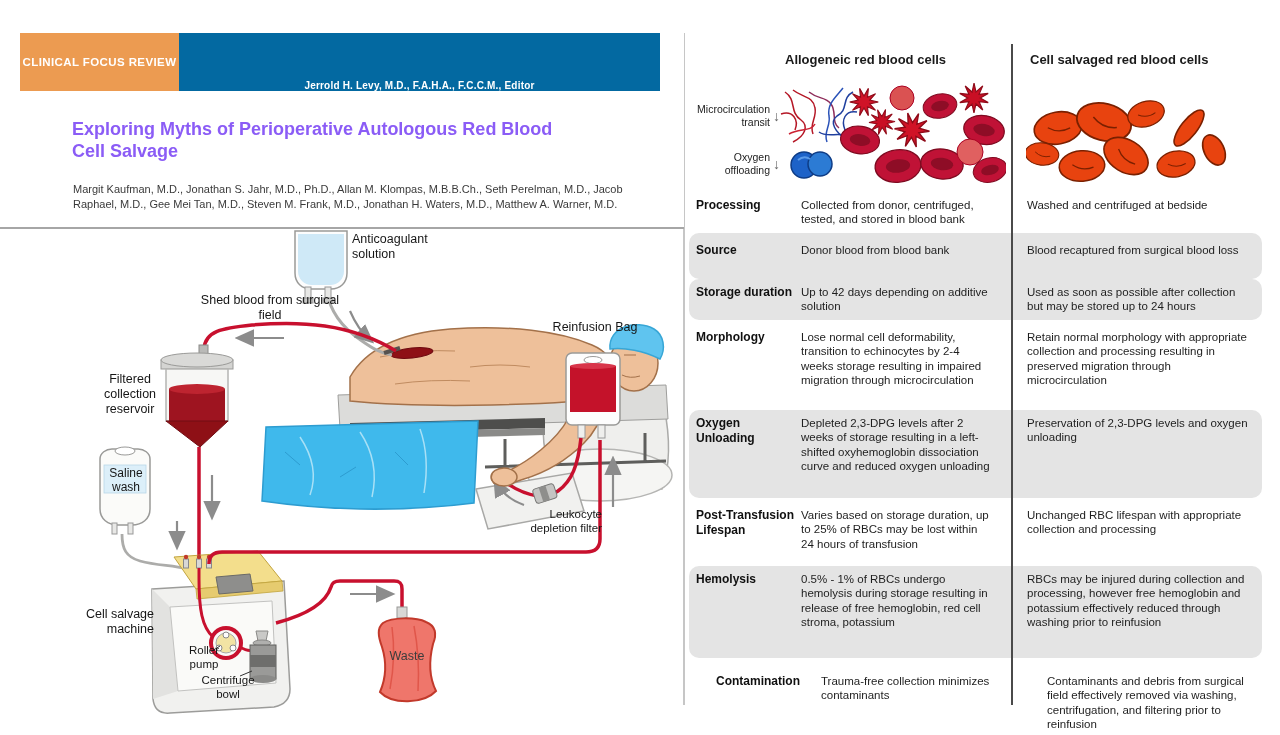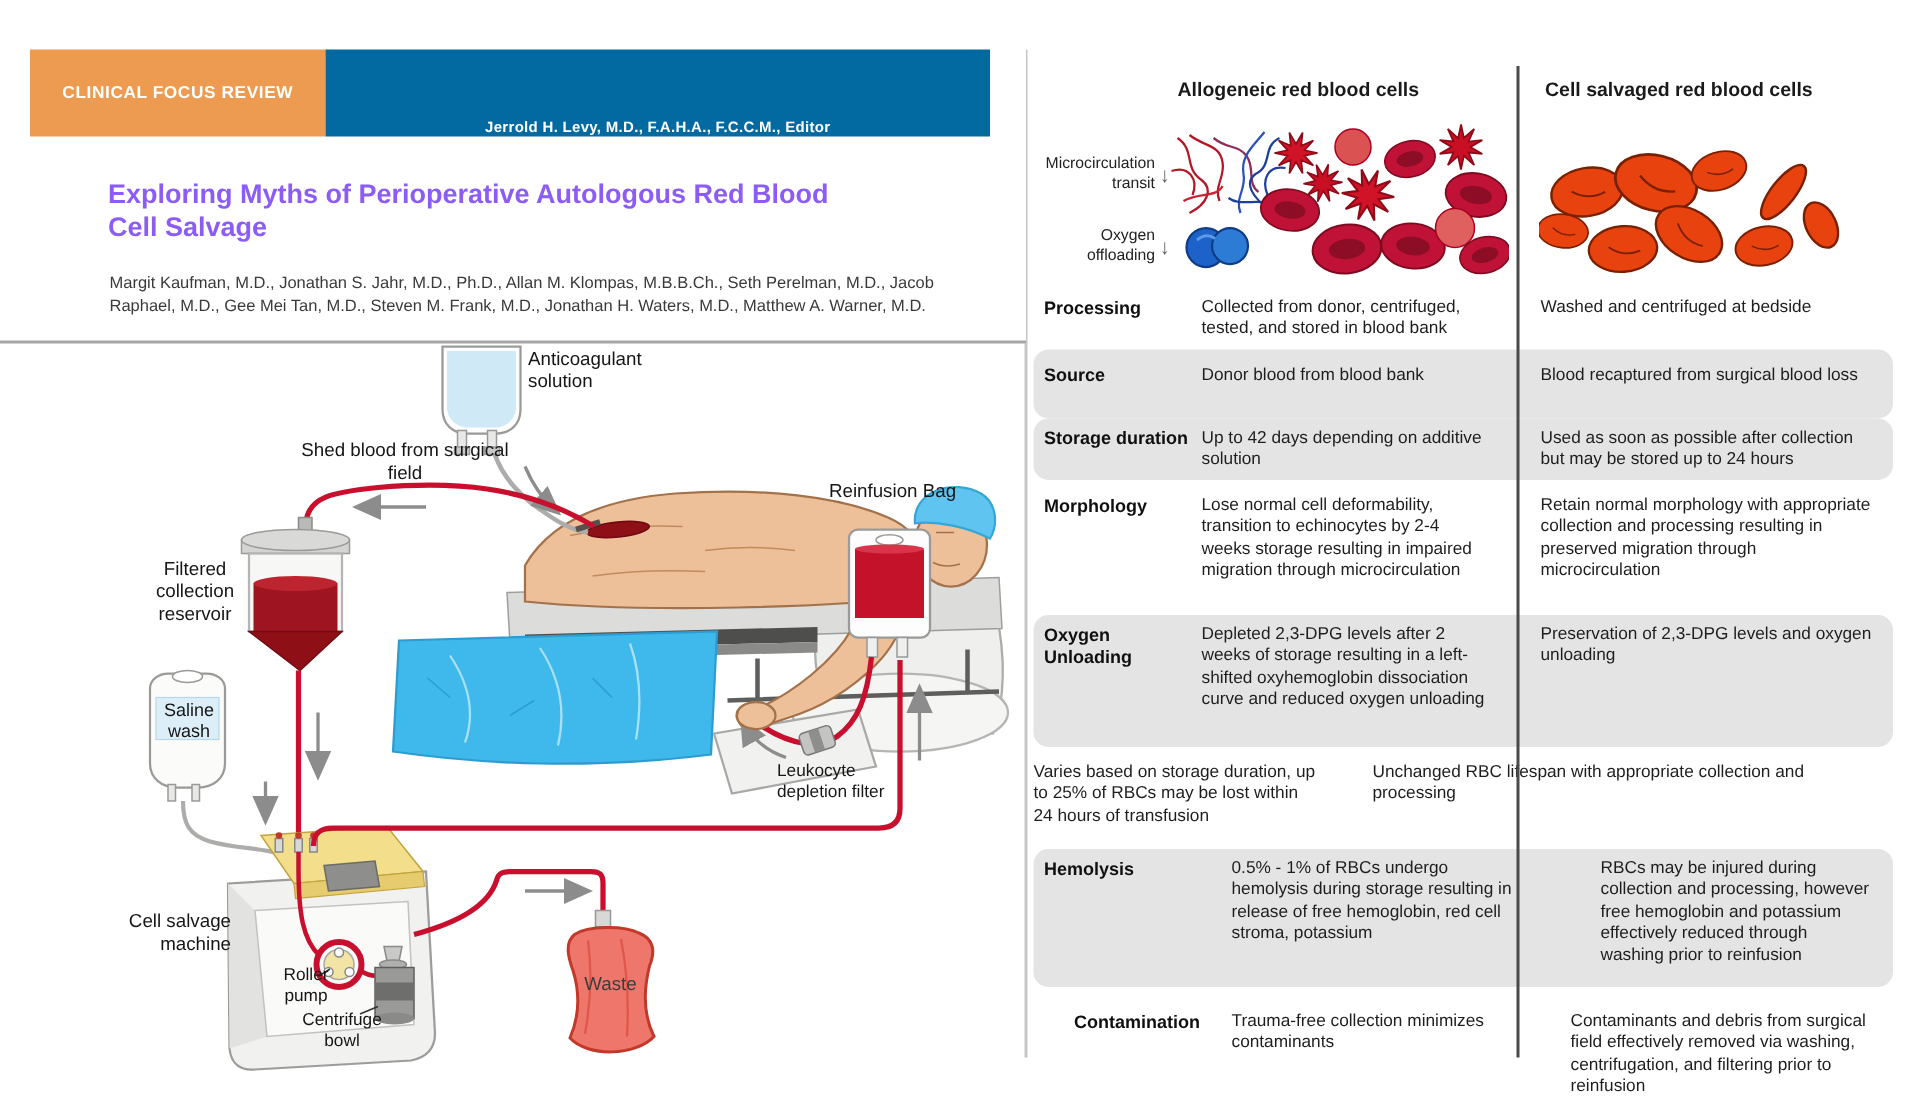--- a/index.html
+++ b/index.html
@@ -3,21 +3,21 @@
 <meta charset="utf-8">
 <style>
   html,body{margin:0;padding:0;background:#fff;}
   body{width:1280px;height:735px;position:relative;overflow:hidden;
        font-family:"Liberation Sans","DejaVu Sans",sans-serif;color:#1a1a1a;}
   .abs{position:absolute;}
 
   
   .article-card{left:0;top:0;width:684px;height:227px;background:#fff;border-bottom:2px solid #a6a6a6;z-index:3;}
   .banner{left:20px;top:33px;width:640px;height:58px;display:flex;z-index:4;}
-  .banner-dark{width:197px;background:#EC9B51;display:flex;align-items:center;justify-content:center;}
+  .banner-dark{width:159px;background:#EC9B51;display:flex;align-items:center;justify-content:center;}
   .banner-light{flex:1;background:#0369a1;display:flex;align-items:flex-end;justify-content:center;}
   .kicker{color:#fff;font-weight:bold;font-size:11.5px;letter-spacing:.4px;}
   .editor{color:#fff;font-weight:bold;font-size:10px;letter-spacing:.2px;}
   .paper-title{left:72px;top:119px;width:600px;font-size:18px;font-weight:bold;line-height:1.2;color:#8b5cf6;z-index:4;}
   .authors{left:73px;top:182px;width:578px;font-size:11px;line-height:1.35;color:#3a3a3a;z-index:4;}
 
   
   .split-divider{left:683px;top:33px;width:2px;height:672px;background:#c6c6c6;z-index:2;}
   .col-divider{left:1011px;top:44px;width:2px;height:661px;background:#4a4a4a;z-index:6;}
 
@@ -27,21 +27,21 @@
   .axis-arrow{font-size:14px;color:#666;z-index:5;}
   .cmp-table{left:689px;top:192px;width:573px;z-index:5;}
   .crow{display:flex;box-sizing:border-box;padding:6px 0;}
   .crow.shaded{background:#E4E4E4;border-radius:10px;}
   .crow:nth-child(1){min-height:34px;}
   .crow:nth-child(2){min-height:46px;padding-top:10px;}
   .crow:nth-child(3){min-height:40px;}
   .crow:nth-child(4){min-height:90px;padding-top:10px;}
   .crow:nth-child(5){min-height:88px;}
   .crow:nth-child(6){min-height:68px;padding-top:10px;}
-  .crow:nth-child(7){min-height:92px;gap:20px;}
+  .crow:nth-child(7){min-height:92px;}
   .crow:nth-child(8){min-height:70px;padding-top:16px;margin-left:20px;}
   .c-label{width:112px;flex:none;padding-left:7px;font-weight:bold;font-size:12px;line-height:1.25;color:#101010;box-sizing:border-box;}
   .c-allo{width:205px;flex:none;padding-right:16px;box-sizing:border-box;}
   .c-salv{flex:1;padding-left:21px;padding-right:12px;box-sizing:border-box;}
   .c-allo,.c-salv{font-size:11.5px;line-height:1.26;color:#1e1e1e;}
 
   
   .dlabel{font-size:12.5px;line-height:1.18;color:#161616;z-index:5;}
   .dlabel.small{font-size:11.5px;}
   svg{display:block;}
@@ -156,20 +156,21 @@
     <div class="c-label">Morphology</div>
     <div class="c-allo">Lose normal cell deformability, transition to echinocytes by 2-4 weeks storage resulting in impaired migration through microcirculation</div>
     <div class="c-salv">Retain normal morphology with appropriate collection and processing resulting in preserved migration through microcirculation</div>
   </div>
       <div class="crow shaded">
     <div class="c-label">Oxygen Unloading</div>
     <div class="c-allo">Depleted 2,3-DPG levels after 2 weeks of storage resulting in a left-shifted oxyhemoglobin dissociation curve and reduced oxygen unloading</div>
     <div class="c-salv">Preservation of 2,3-DPG levels and oxygen unloading</div>
   </div>
       <div class="crow">
+    <div class="c-label">Post-Transfusion Lifespan</div>
     <div class="c-allo">Varies based on storage duration, up to 25% of RBCs may be lost within 24 hours of transfusion</div>
     <div class="c-salv">Unchanged RBC lifespan with appropriate collection and processing</div>
   </div>
       <div class="crow shaded">
     <div class="c-label">Hemolysis</div>
     <div class="c-allo">0.5% - 1% of RBCs undergo hemolysis during storage resulting in release of free hemoglobin, red cell stroma, potassium</div>
     <div class="c-salv">RBCs may be injured during collection and processing, however free hemoglobin and potassium effectively reduced through washing prior to reinfusion</div>
   </div>
       <div class="crow">
     <div class="c-label">Contamination</div>
@@ -321,13 +322,13 @@
 
 <div class="abs dlabel" style="left:352px;top:232px;width:110px;">Anticoagulant solution</div>
 <div class="abs dlabel" style="left:200px;top:293px;width:140px;text-align:center;">Shed blood from surgical field</div>
 <div class="abs dlabel" style="left:93px;top:372px;width:74px;text-align:center;">Filtered collection reservoir</div>
 <div class="abs dlabel" style="left:104px;top:466px;width:44px;text-align:center;font-size:12px;">Saline wash</div>
 <div class="abs dlabel" style="left:68px;top:607px;width:86px;text-align:right;">Cell salvage machine</div>
 <div class="abs dlabel small" style="left:178px;top:644px;width:52px;text-align:center;">Roller pump</div>
 <div class="abs dlabel small" style="left:194px;top:674px;width:68px;text-align:center;">Centrifuge bowl</div>
 <div class="abs dlabel" style="left:384px;top:649px;width:46px;text-align:center;color:#3c3c3c;">Waste</div>
 <div class="abs dlabel" style="left:552px;top:320px;width:86px;text-align:center;">Reinfusion Bag</div>
-<div class="abs dlabel small" style="left:518px;top:508px;width:84px;text-align:left;">Leukocyte depletion filter</div>
+<div class="abs dlabel small" style="left:518px;top:508px;width:84px;text-align:right;">Leukocyte depletion filter</div>
 
 </body></html>

